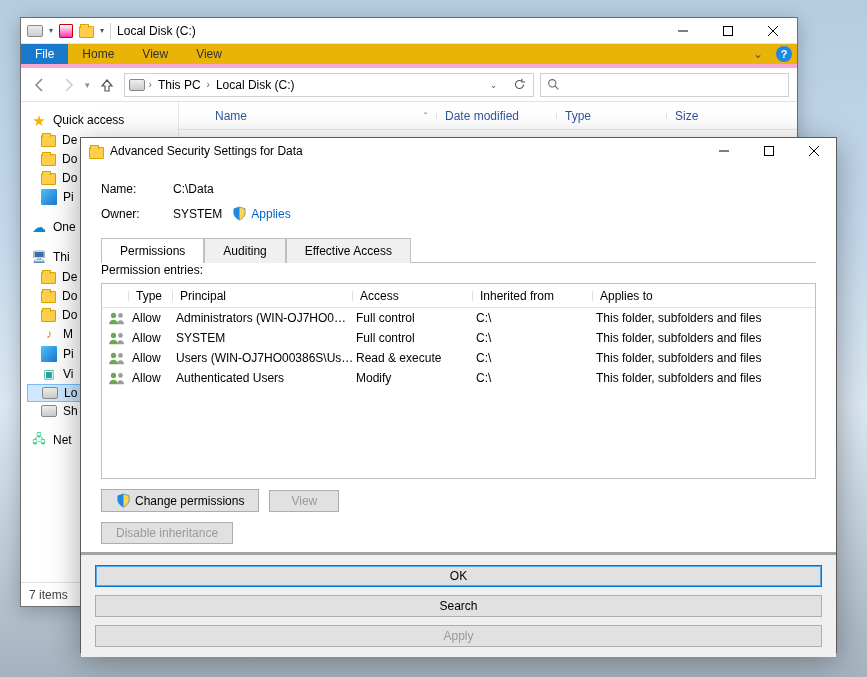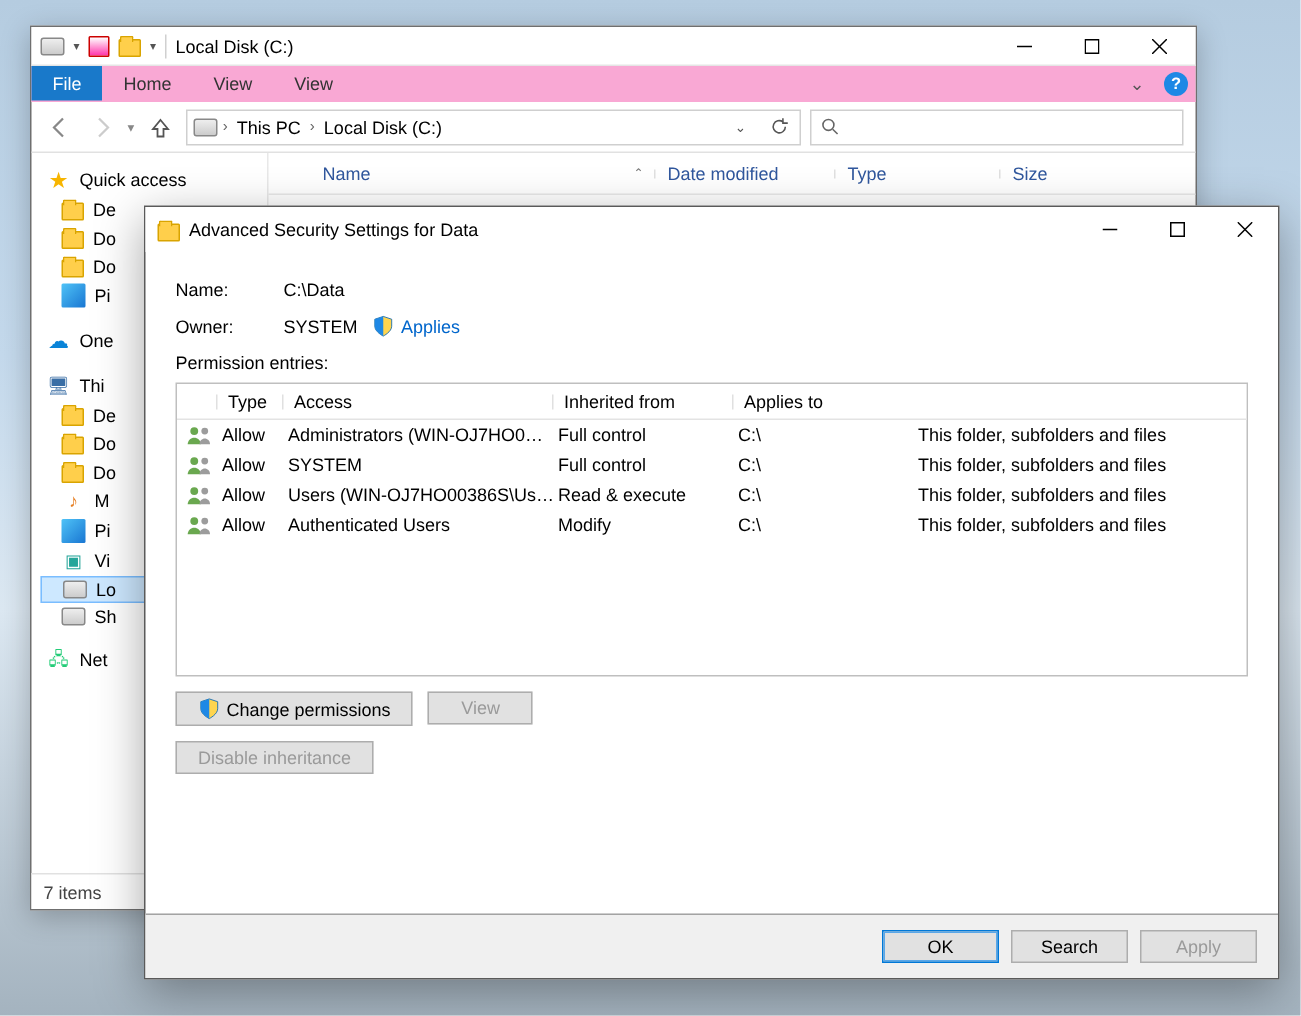--- a/index.html
+++ b/index.html
@@ -36,22 +36,22 @@
   .exp-titlebar .title-sep { width:1px; height:16px; background:#d0d0d0; margin:0 6px; }
   .exp-titlebar .title { color:#000; }
   .exp-titlebar .spacer { flex:1; }
   .win-btn { width:45px; height:26px; display:flex; align-items:center; justify-content:center; }
   .win-btn svg { width:10px; height:10px; }
 
   .ribbon-tabs {
     height: 24px;
     display:flex;
     align-items:stretch;
-    border-bottom: 1px solid #f9a8d4;
-    background:#f9a8d4;
+    border-bottom: 4px solid #f9a8d4;
+    background:#eab308;
   }
   .ribbon-tab { padding:0 14px; display:flex; align-items:center; color:#333; }
   .ribbon-tab.file { background:#1979ca; color:#fff; }
   .ribbon-tabs .rspacer { flex:1; }
   .ribbon-tabs .chev { width:26px; display:flex; align-items:center; justify-content:center; color:#555; }
   .ribbon-tabs .help { width:26px; display:flex; align-items:center; justify-content:center; }
   .help-circle { width:16px;height:16px;border-radius:50%;background:#1e88e5;color:#fff;font-weight:bold;display:flex;align-items:center;justify-content:center;font-size:11px;}
 
   .navbar {
     height: 34px;
@@ -146,21 +146,20 @@
   
   .dialog {
     position:absolute;
     left: 80px; top: 137px;
     width: 757px; height: 516px;
     background:#fff;
     border:1px solid #5a5a5a;
     box-shadow: 0 8px 30px rgba(0,0,0,.35);
     display:flex;
     flex-direction:column;
-    margin-left:16px;
   }
   .dlg-titlebar {
     height:30px;
     display:flex;
     align-items:center;
     padding-left:8px;
     background:#fff;
   }
   .dlg-titlebar .title { margin-left:6px; }
   .dlg-titlebar .spacer{flex:1;}
@@ -219,29 +218,30 @@
     border:1px solid #adadad;
     background:#e1e1e1;
     padding: 3px 14px;
     min-width: 70px;
     text-align:center;
     cursor:default;
     font-size:12px;
   }
   .btn.def { border:1px solid #0078d7; box-shadow: inset 0 0 0 1px #5aa7e8; }
   .btn.disabled { color:#9a9a9a; }
-  .btn-row { display:flex; gap:10px; margin-top:10px; align-items:flex-start; }
+  .btn-row { display:flex; gap:10px; margin-top:10px; align-items:flex-end; }
 
   .dlg-footer {
-    border-top:1px solid #a3a3a3;
+    border-top:3px solid #a3a3a3;
     padding: 10px 14px;
     display:flex;
     justify-content:flex-end;
     gap:8px;
     background:#f0f0f0;
+    flex-direction:column;
   }
 
   svg { display:block; }
 </style>
 </head>
 <body>
 
 <div class="explorer">
 
   <div class="exp-titlebar">
@@ -455,27 +455,33 @@
       <span class="val">SYSTEM</span>
       <span class="shield">
         <svg viewBox="0 0 16 16">
             <path d="M8 1 L14 3 V8 C14 12 8 15 8 15 C8 15 2 12 2 8 V3 Z" fill="#ffd54f" stroke="#0966b3" stroke-width="0.6"></path>
             <path d="M8 1 L8 15 C8 15 2 12 2 8 V3 Z" fill="#1e88e5"></path>
           </svg>
       </span>
       <span class="link">Applies</span>
     </div>
 
+    <div class="tabs">
+      <div class="tab active">Permissions</div>
+      <div class="tab">Auditing</div>
+      <div class="tab">Effective Access</div>
+    </div>
 
     <div class="entries-lbl">Permission entries:</div>
 
     <div class="grid">
       <div class="grid-head">
         <span class="gh"></span>
         <span class="gh">Type</span>
+        <span class="gh">Principal</span>
         <span class="gh">Access</span>
         <span class="gh">Inherited from</span>
         <span class="gh">Applies to</span>
       </div>
       <div id="grid-rows">
           <div class="grid-row">
             <span>
               <svg class="people-ico" viewBox="0 0 20 16">
                 <circle cx="6" cy="5" r="3" fill="#6aa84f"></circle>
                 <path d="M1 15c0-3 2.5-5 5-5s5 2 5 5" fill="#6aa84f"></path>

